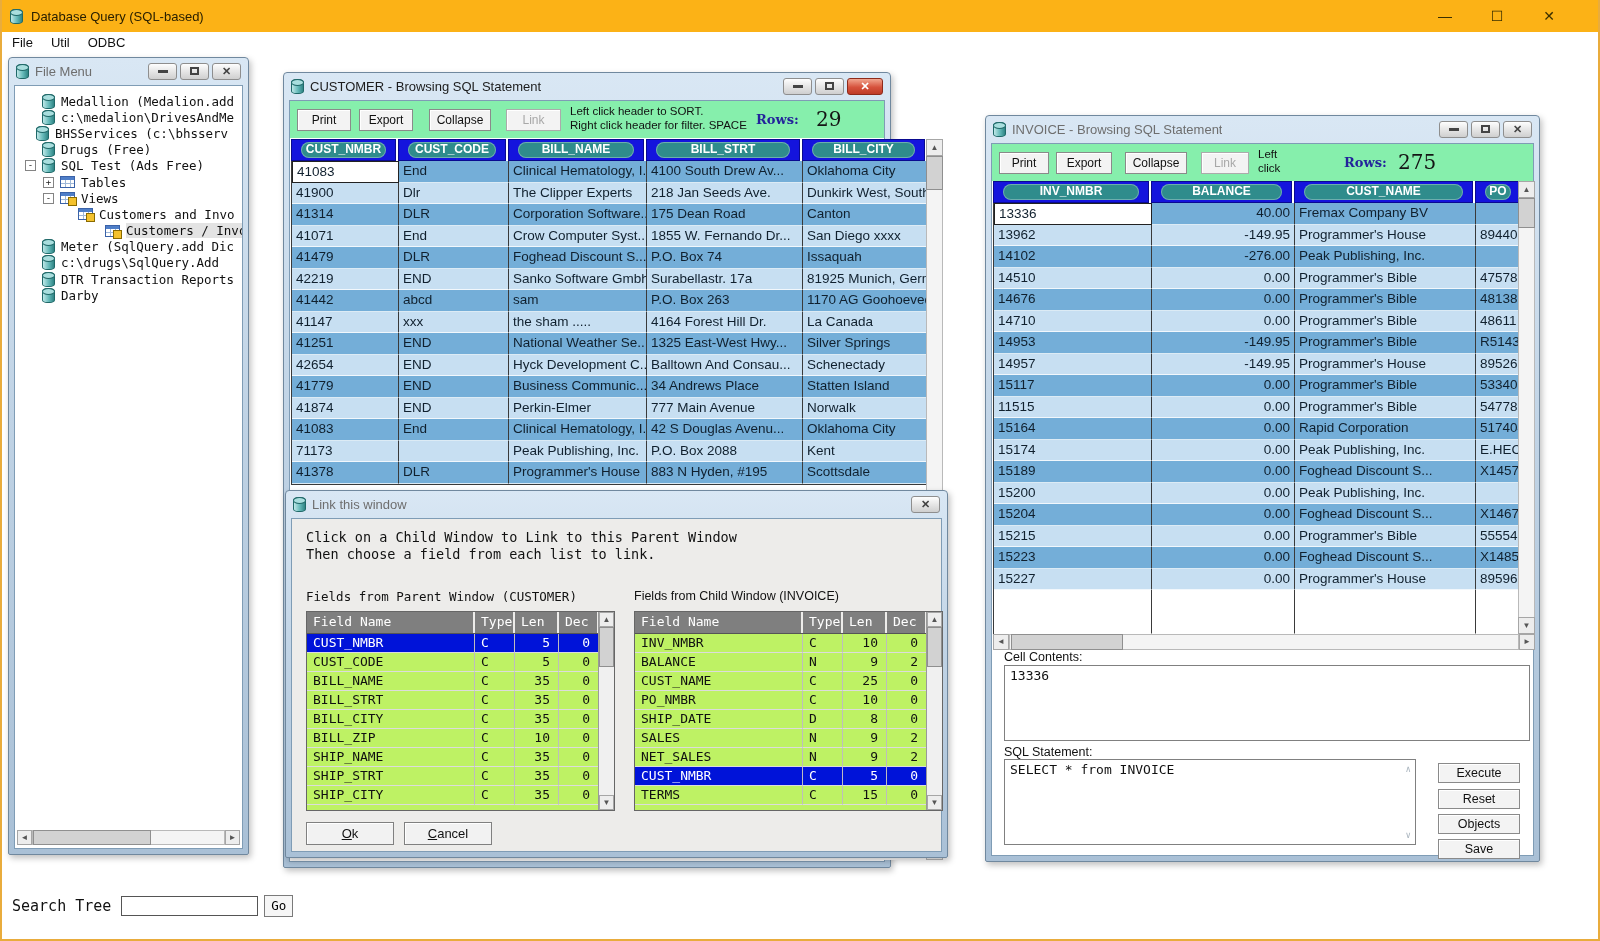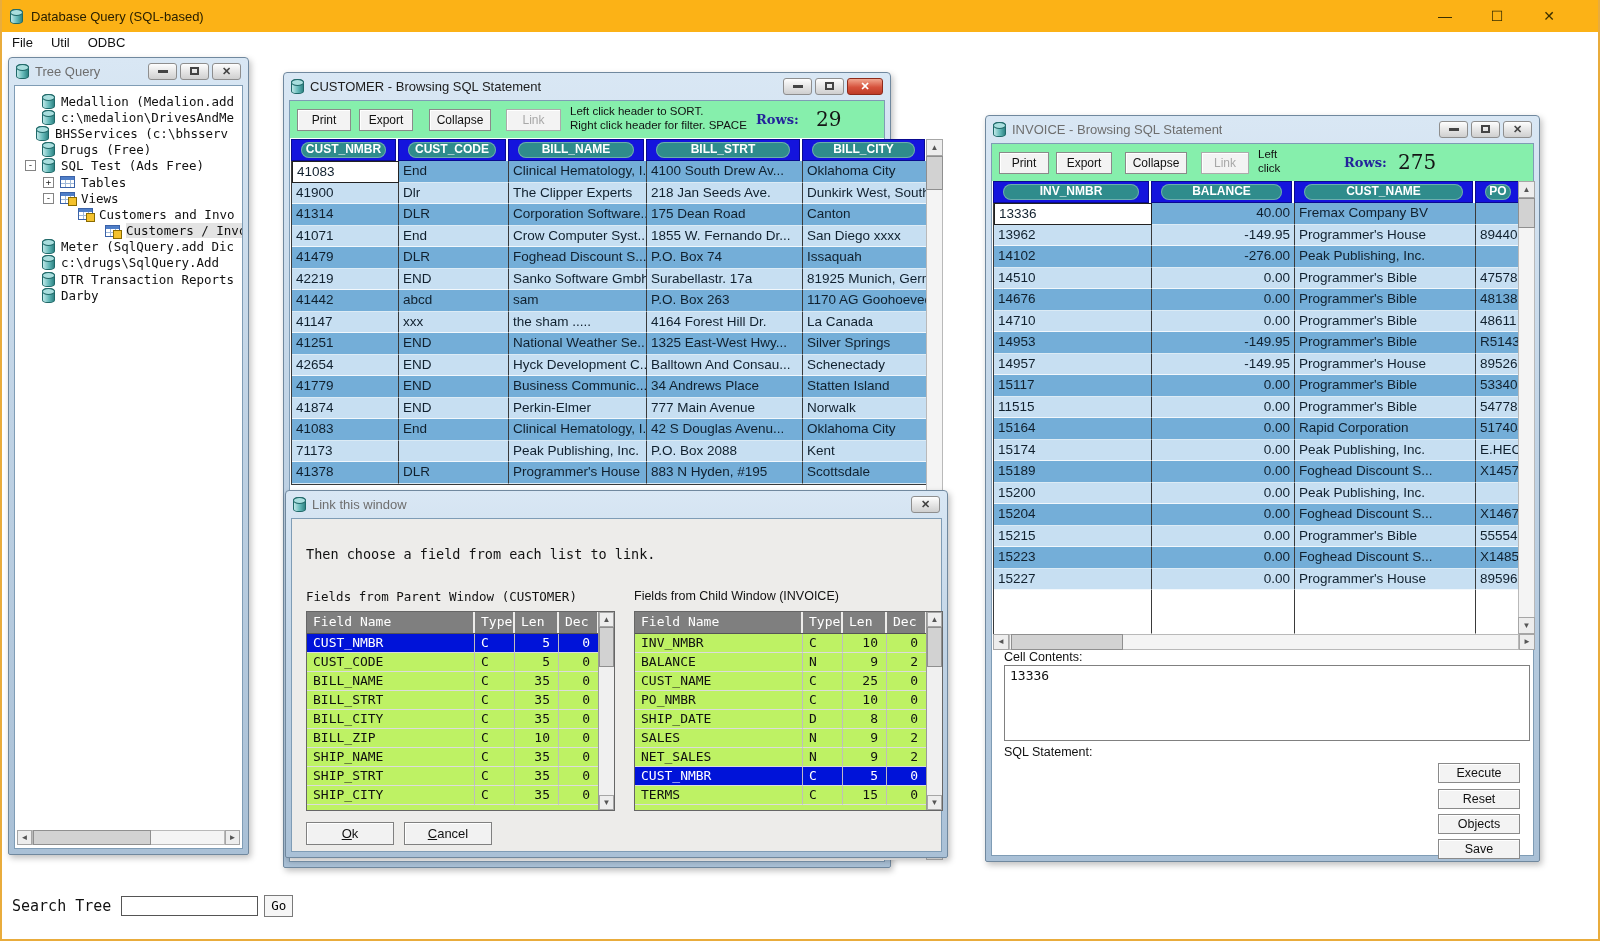--- a/index.html
+++ b/index.html
@@ -129,21 +129,21 @@
 </div>
 <div id="menubar">
   <span>File</span>
   <span>Util</span>
   <span>ODBC</span>
 </div>
 
 <div class="win inactive" id="win-tree" style="left:8px;top:57px;width:241px;height:798px;z-index:1;">
   <div class="titlebar">
     <span class="icon-db"></span>
-    <span class="title-text">Tree Query</span>
+    <span class="title-text">File Menu</span>
     <div class="cap-btns">
       <span class="cap-btn">
           <span class="g-min"></span>
         </span>
       <span class="cap-btn">
           <span class="g-max"></span>
         </span>
       <span class="cap-btn">
           <span class="g-x">✕</span>
         </span>
@@ -576,38 +576,44 @@
     </div>
     <div style="position:absolute;left:1px;top:490px;width:542px;height:17px;">
       <span class="sb-btn" style="left:0;top:0;width:16px;height:16px;">◄</span>
       <span class="sb-track" style="left:16px;right:16px;top:0;height:16px;"></span>
       <span class="sb-thumb" style="left:18px;top:0;width:112px;height:16px;"></span>
       <span class="sb-btn" style="right:0;top:0;width:16px;height:16px;">►</span>
     </div>
     <span class="panel-label" style="left:12px;top:506px;">Cell Contents:</span>
     <div class="panel-box" style="left:12px;right:3px;top:521px;height:76px;">13336</div>
     <span class="panel-label" style="left:12px;top:601px;">SQL Statement:</span>
+    <div class="panel-box" style="left:12px;width:412px;top:615px;height:86px;">
+      <span>SELECT * from INVOICE</span>
+      <span class="caret" style="top:4px;">∧</span>
+      <span class="caret" style="bottom:4px;">∨</span>
+    </div>
     <div class="side-btn" style="top:619px;">Execute</div>
     <div class="side-btn" style="top:645px;">Reset</div>
     <div class="side-btn" style="top:670px;">Objects</div>
     <div class="side-btn" style="top:695px;">Save</div>
   </div>
 </div>
 
 <div class="win inactive" id="dlg-link" style="left:285px;top:490px;width:663px;height:368px;z-index:6;">
   <div class="titlebar">
     <span class="icon-db"></span>
     <span class="title-text">Link this window</span>
     <div class="cap-btns">
       <span class="cap-btn">
           <span class="g-x">✕</span>
         </span>
     </div>
   </div>
   <div class="win-body dlg-body">
+    <div class="dlg-text" style="left:14px;top:10px;">Click on a Child Window to Link to this Parent Window</div>
     <div class="dlg-text" style="left:14px;top:27px;">Then choose a field from each list to link.</div>
     <div class="dlg-text" style="left:14px;top:70px;font-size:12.5px;">Fields from Parent Window (CUSTOMER)</div>
     <div class="dlg-text" style="left:342px;top:70px;font-size:12.5px;font-family:'Liberation Sans',sans-serif;">Fields from Child Window (INVOICE)</div>
 
     <div class="ftable" id="parent-fields" style="left:14px;top:92px;">
         <div class="fhead">
           <div class="fhcell" style="width: 168px;">Field Name</div>
           <div class="fhcell" style="width: 40px;">Type</div>
           <div class="fhcell" style="width: 44px;">Len</div>
           <div class="fhcell" style="width: 40px;">Dec</div>

